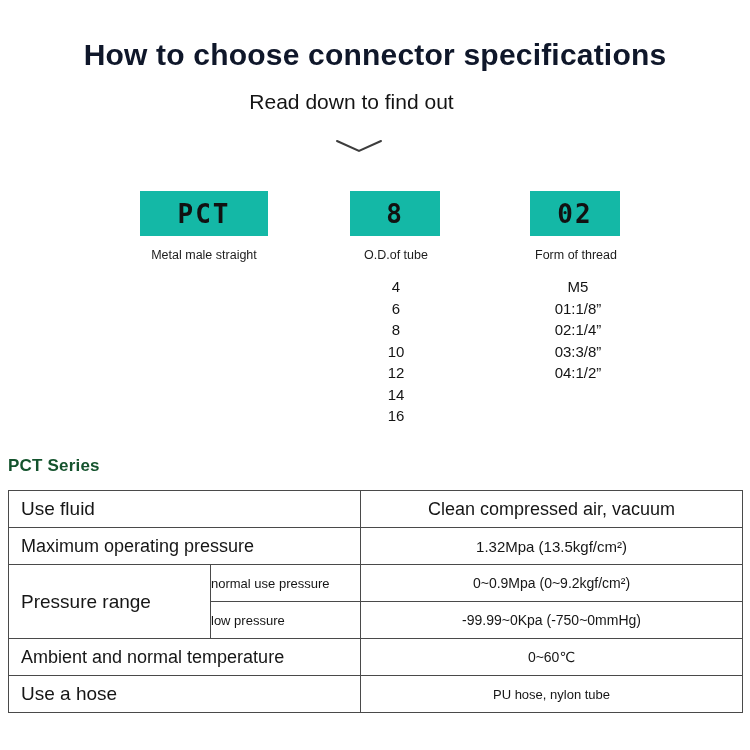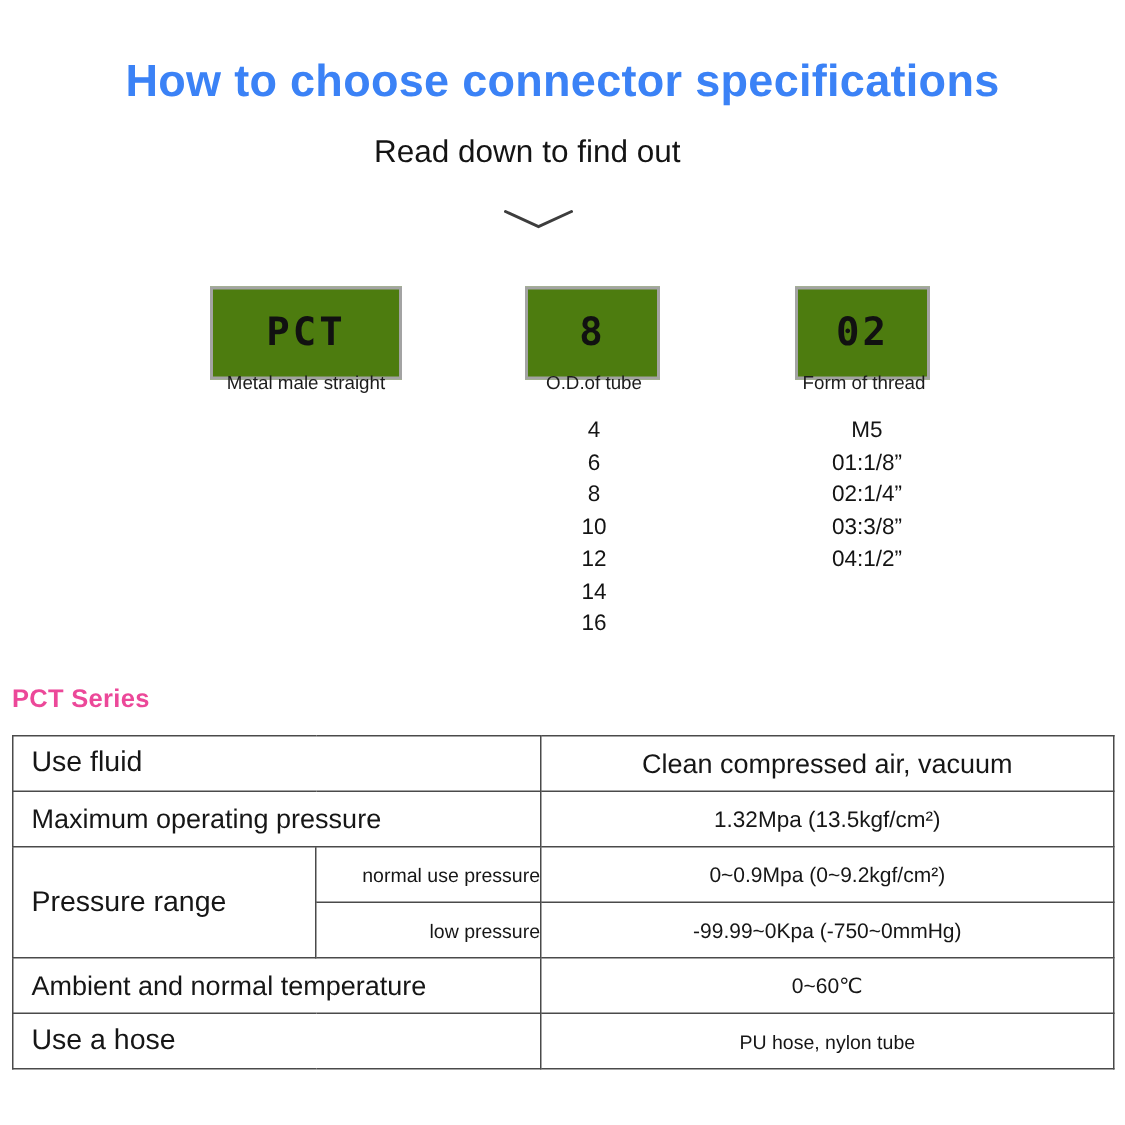--- a/index.html
+++ b/index.html
@@ -8,33 +8,33 @@
     width:750px; height:750px;
     font-family:"Liberation Sans","DejaVu Sans",sans-serif;
     color:#1a1a1a;
     position:relative;
     overflow:hidden;
   }
   .canvas { position:absolute; left:0; top:0; width:750px; height:750px; }
 
   .title {
     position:absolute; top:38px; left:0; width:750px;
-    text-align:center; color:#3b82f6;
+    text-align:center; color:#0f172a;
     font-size:30px; font-weight:600; letter-spacing:0.2px;
   }
   .subtitle {
     position:absolute; top:90px; left:0; width:703px;
     text-align:center; color:#141414;
     font-size:21px; font-weight:400;
   }
   .chevron { position:absolute; left:334px; top:138px; }
 
   .code-box {
-    position:absolute; top:191px; height:62px;
-    border:2px solid #a3a3a3; background:#4d7c0f;
+    position:absolute; top:191px; height:45px;
+    border:2px solid #14b8a6; background:#14b8a6;
     display:flex; align-items:center; justify-content:center;
   }
   .code-box span {
     font-family:"DejaVu Sans Mono","Liberation Mono",monospace;
     font-weight:bold; font-size:26px; letter-spacing:2px; color:#111;
   }
   .box-pct { left:140px; width:128px; }
   .box-tube { left:350px; width:90px; }
   .box-thread { left:530px; width:90px; }
 
@@ -46,37 +46,37 @@
   .label-tube { left:336px; width:120px; }
   .label-thread { left:516px; width:120px; }
 
   .options { position:absolute; top:276px; text-align:center; }
   .options .opt { font-size:15px; line-height:21.5px; color:#141414; }
   .options-tube { left:350px; width:92px; }
   .options-thread { left:505px; width:146px; }
 
   .series-heading {
     position:absolute; left:8px; top:456px;
-    font-size:17px; font-weight:bold; color:#ec4899;
+    font-size:17px; font-weight:bold; color:#14532d;
     letter-spacing:0.2px;
   }
 
   table.spec {
     position:absolute; left:8px; top:490px; width:734px;
     border-collapse:collapse; table-layout:fixed;
   }
   table.spec td {
     border:1px solid #4a4a4a;
     height:37px;
     vertical-align:middle;
     background:#ffffff;
     color:#161616;
   }
   td.lbl { text-align:left; padding-left:12px; }
-  td.mid { text-align:right;margin-top:12px; }
+  td.mid { text-align:left;margin-top:12px; }
   td.val { text-align:center; }
   td.bg  { background:#f1e3cc; }
   .fs19 { font-size:19px; }
   .fs18 { font-size:18px; }
   .fs17 { font-size:13px; }
   .fs15 { font-size:15px; }
   .fs14 { font-size:14px; }
   .fs13 { font-size:13px; }
 </style>
 </head>

